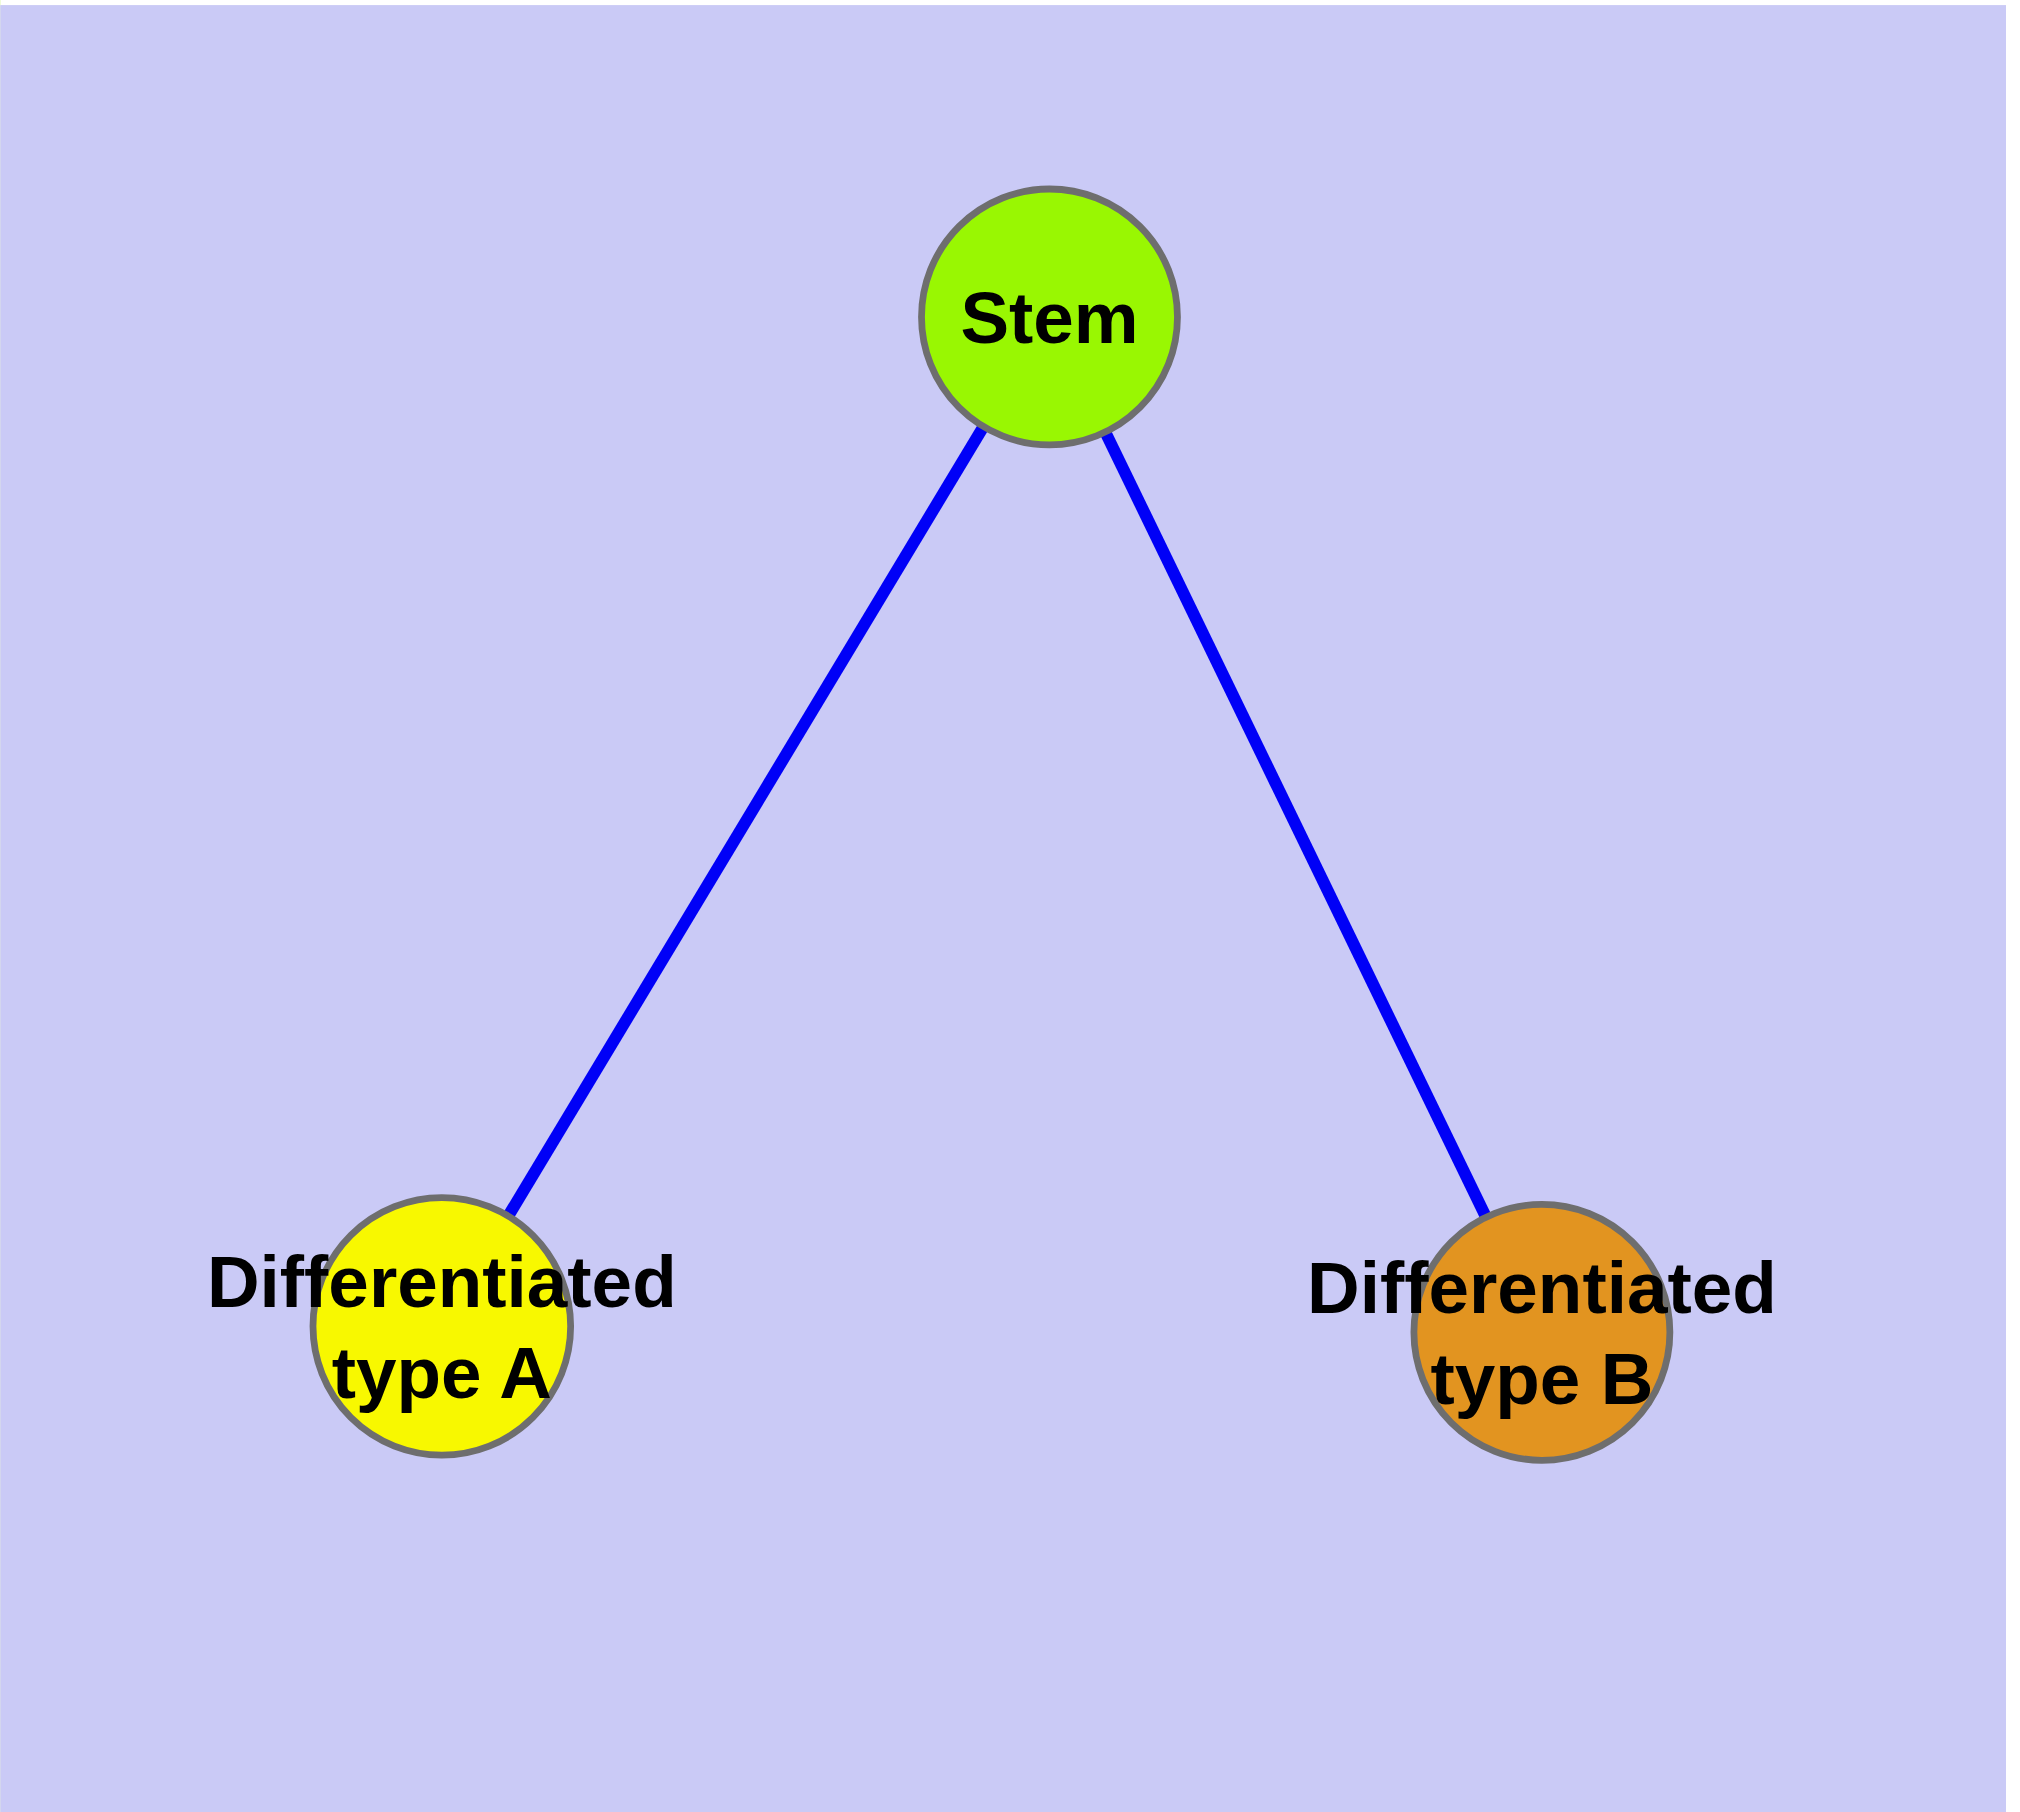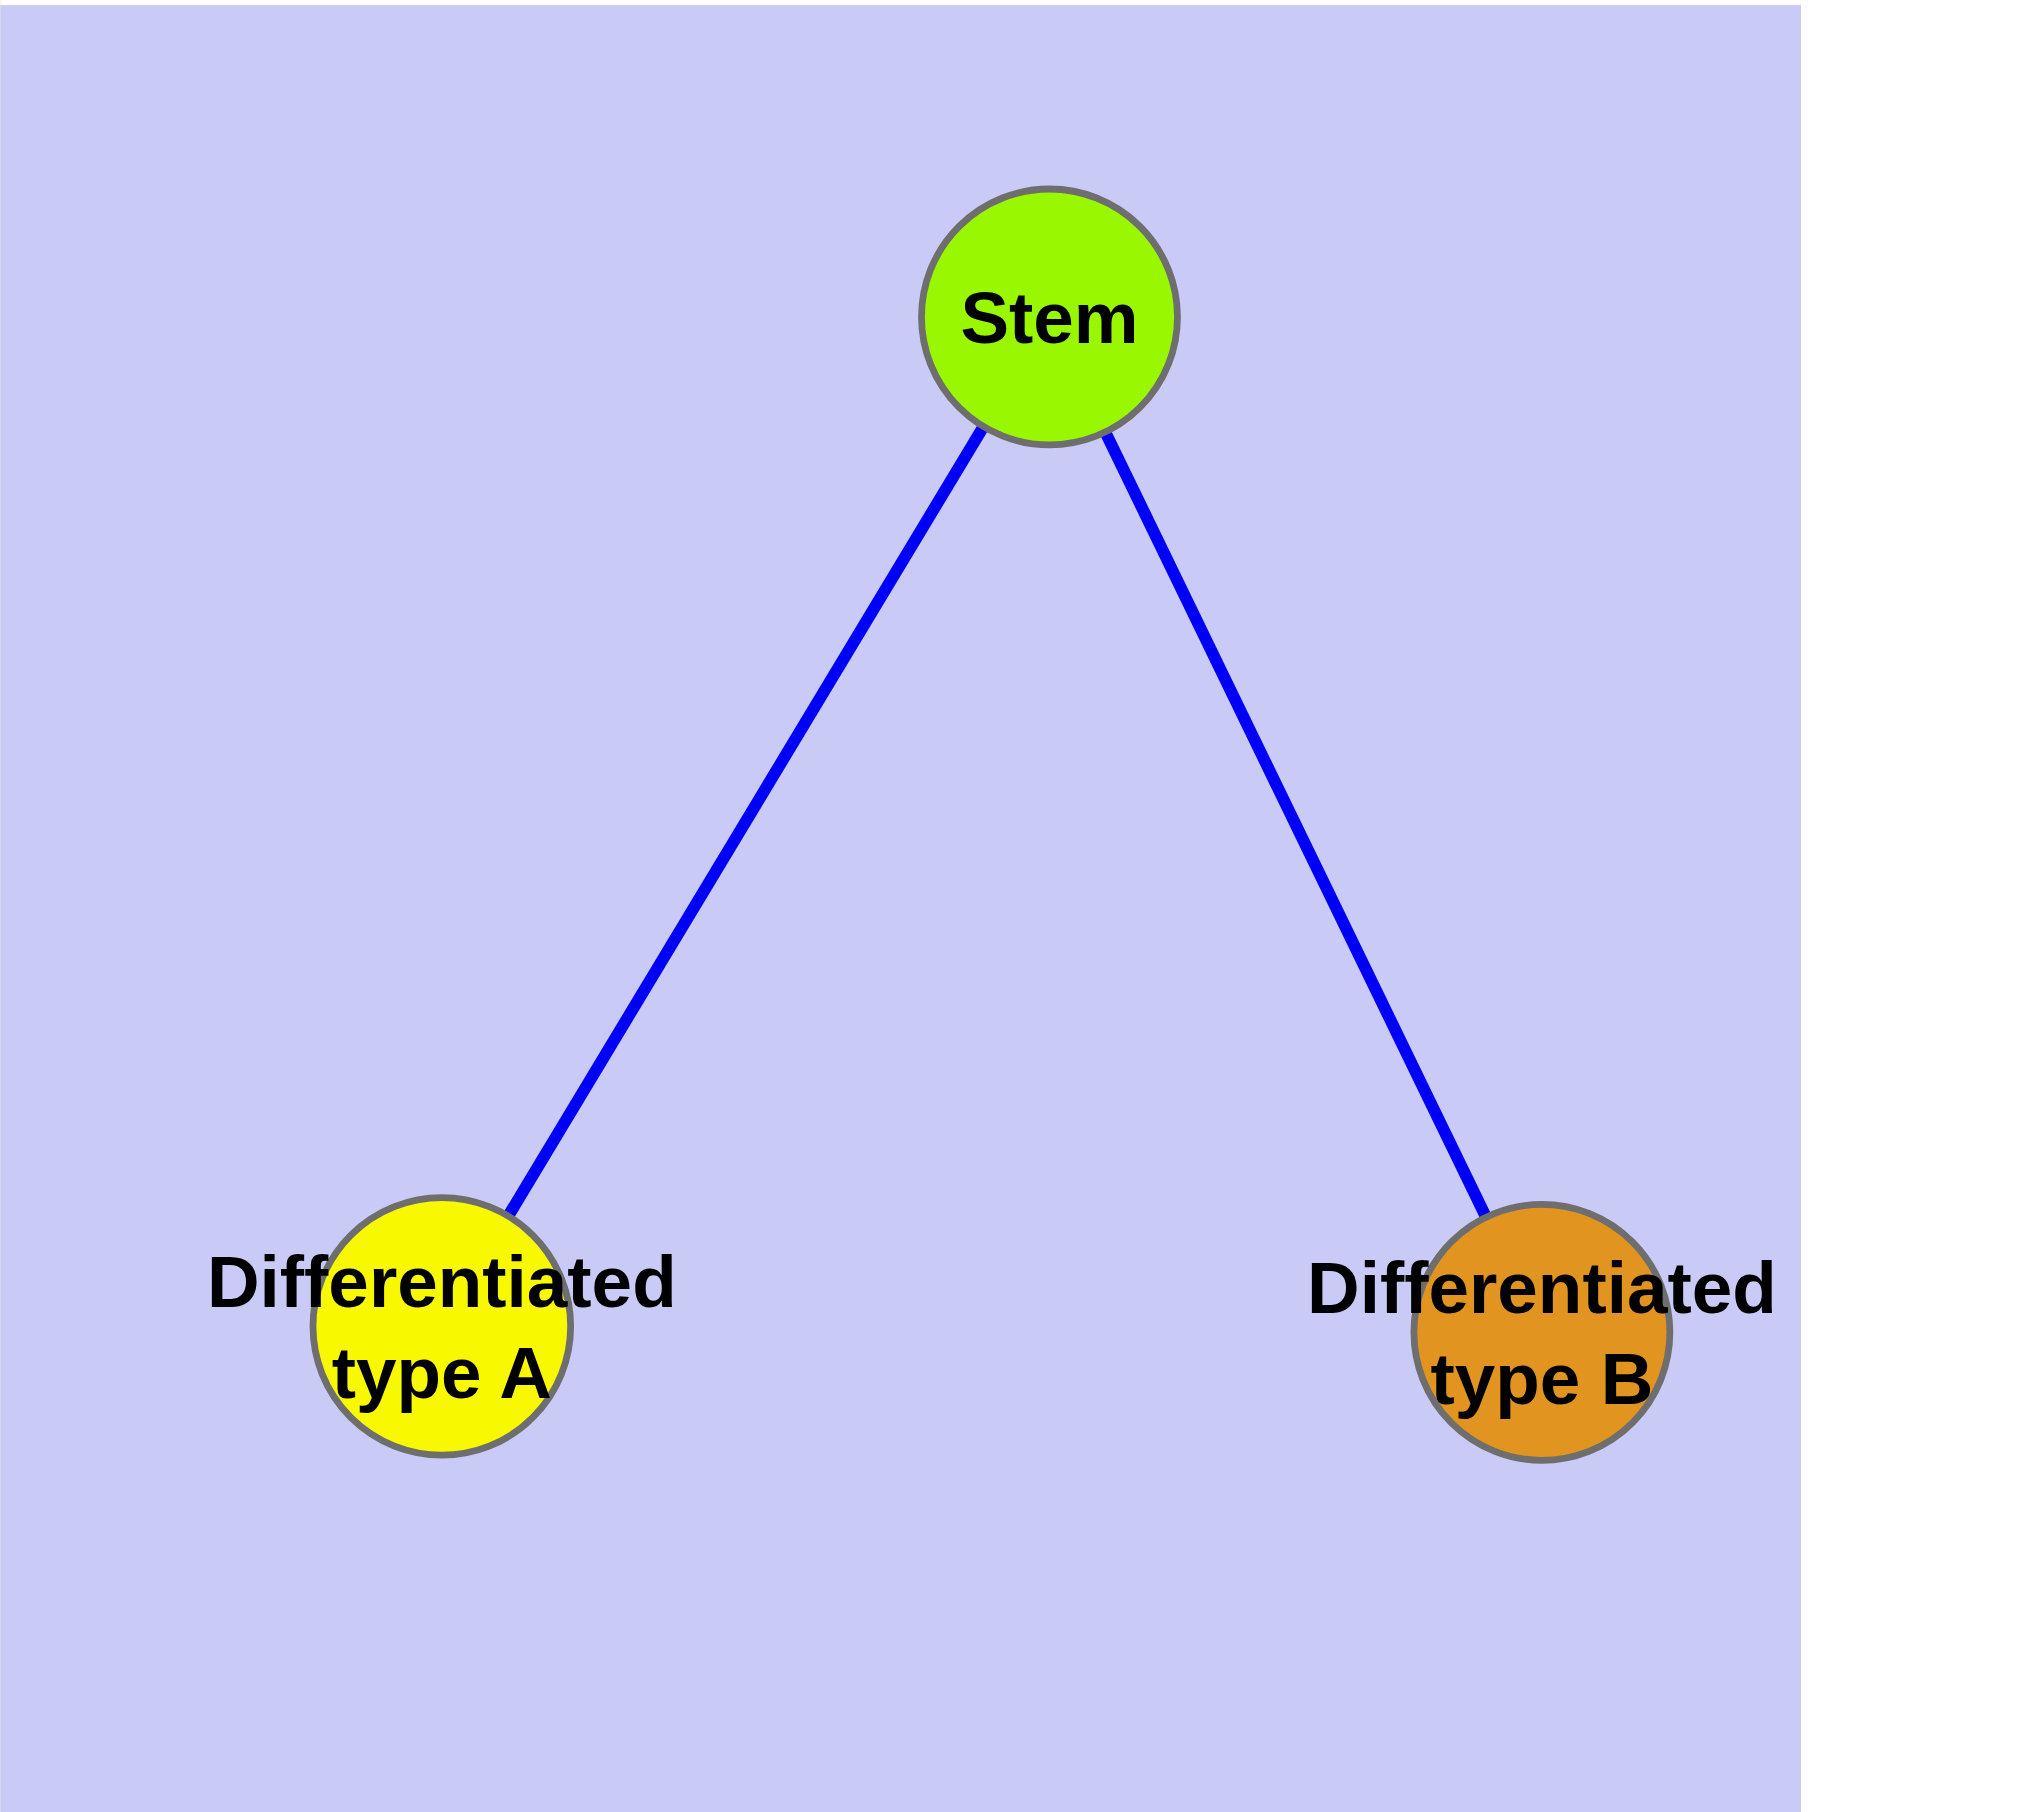--- a/index.html
+++ b/index.html
@@ -2,21 +2,21 @@
 <html style="font-size:13.6px"><head>
 <meta charset="utf-8">
 <style>
   html, body {
     margin: 0;
     padding: 0;
     background: #ffffff;
   }
   .stage {
     position: relative;
-    width: 1801px;
+    width: 2006px;
     height: 1812px;
     background: #bef264;
     overflow: hidden;
   }
   .stage svg {
     position: absolute;
     top: 0;
     left: 0;
     display: block;
   }

